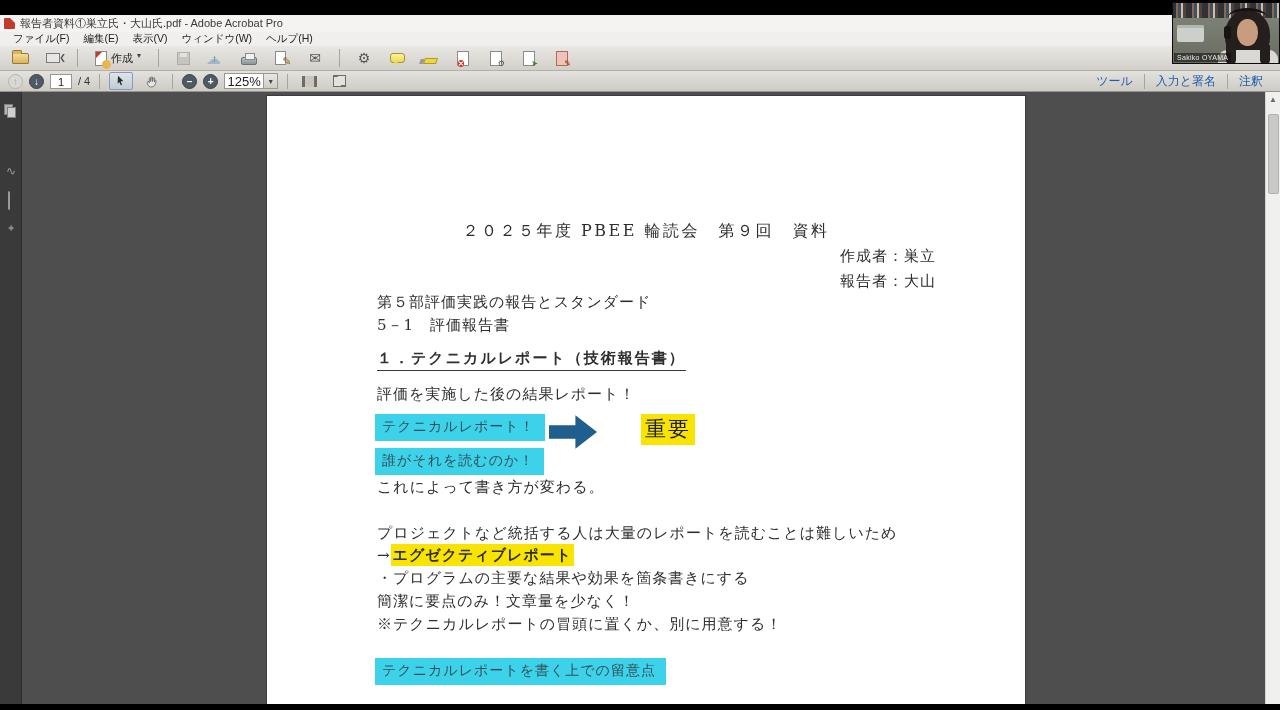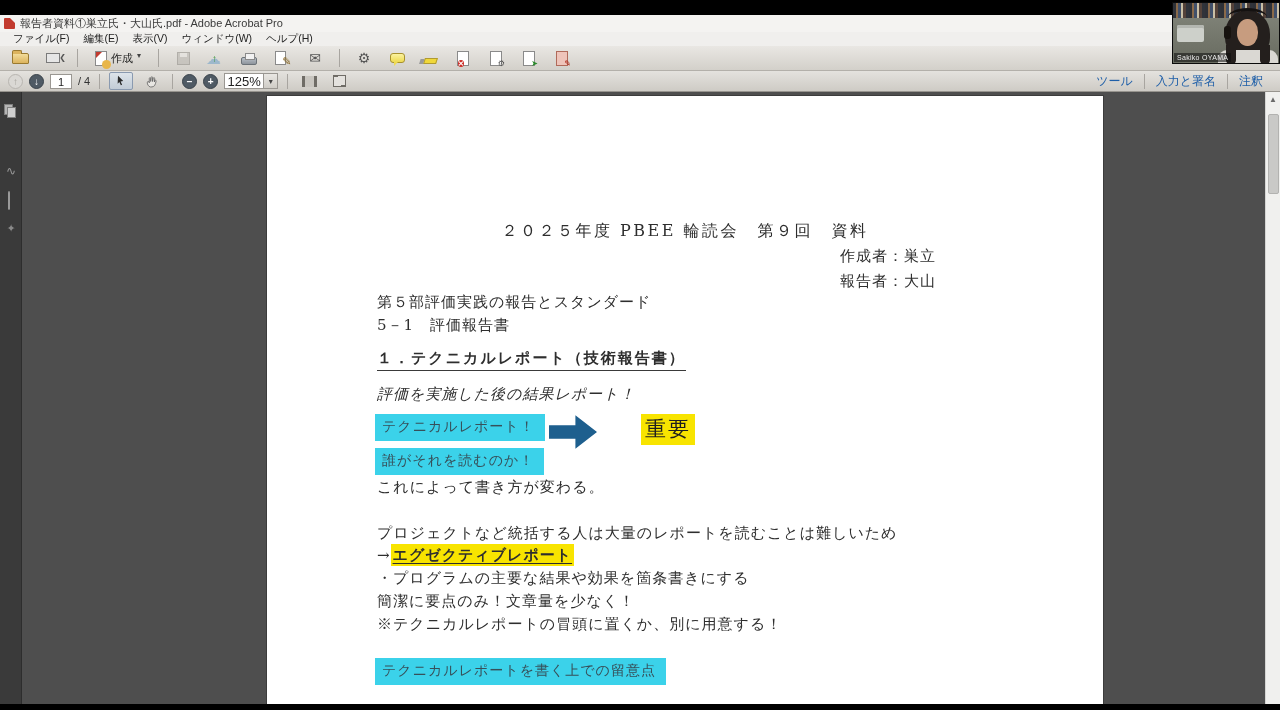--- a/index.html
+++ b/index.html
@@ -83,33 +83,33 @@
   
   .viewer { position:absolute; left:0; top:92px; width:1280px; height:612px; background:#4e4e4e; overflow:hidden; }
   .navstrip { position:absolute; left:0; top:0; width:22px; height:100%; background:#3a3a3a; border-right:1px solid #2d2d2d; }
   .nav-ic { position:absolute; left:4px; width:14px; height:14px; }
   .ic-pages i { position:absolute; width:9px; height:11px; background:#b5b5b5; border:1px solid #808080; }
   .ic-pages i.r1 { left:0; top:0; }
   .ic-pages i.r2 { left:3px; top:3px; background:#cfcfcf; }
   .ic-book { background:#6c8fc9; clip-path:polygon(15% 0,85% 0,85% 100%,50% 72%,15% 100%); width:11px; height:13px; margin-left:1px; }
   .ic-clip { width:6px; height:12px; border:1.5px solid #9a9a9a; border-radius:3px/5px; transform:rotate(42deg); margin:1px 0 0 4px; }
   .pageview {
-    position:absolute; left:267px; top:4px; width:836px; height:608px; background:#ffffff;
+    position:absolute; left:267px; top:4px; width:758px; height:608px; background:#ffffff;
     box-shadow:0 0 0 1px #3c3c3c;
   }
   .scrollbar { position:absolute; right:0; top:0; width:15px; height:100%; background:#f0f0ee; border-left:1px solid #d5d5d3; }
   .scroll-up { position:absolute; top:1px; left:0; width:100%; height:14px; text-align:center; font-size:8px; color:#6a6a6a; line-height:14px; }
   .scroll-thumb { position:absolute; left:2px; top:22px; width:11px; height:80px; background:#c9c9c7; border:1px solid #b2b2b0; border-radius:2px; }
   
   .dl { position:absolute; font-family:"DejaVu Serif","Liberation Serif",serif; font-size:15px; color:#2e2e2e; letter-spacing:1px; white-space:nowrap; }
   .dl-center { width:100%; text-align:center; letter-spacing:2.5px; font-size:16px; }
   .dl-bold-underline { font-weight:bold; border-bottom:1.5px solid #3a3a3a; padding-bottom:2px; letter-spacing:2px; }
   .hlbox { background:#3bd2ea; color:#37505a; padding:4px 10px 5px 7px; font-size:14px; }
   .hl-imp { background:#f8e400; font-size:21px; padding:1px 4px 2px; color:#1f1f1f; letter-spacing:2px; }
-  .hl-exec { background:#f8e400; font-weight:bold; text-decoration:underline; text-underline-offset:3px; padding:2px 2px; }
+  .hl-exec { background:#f8e400; font-weight:bold; text-underline-offset:3px; padding:2px 2px; }
   .blockarrow { position:absolute; width:48px; height:38px; background:#1e5f8e;
     clip-path:polygon(0 32%,55% 32%,55% 6%,100% 50%,55% 94%,55% 68%,0 68%); }
   
   .webcam { position:absolute; left:1172px; top:2px; width:108px; height:62px; overflow:hidden; z-index:30;
     background:linear-gradient(180deg,#84877d 0%,#75786d 55%,#686b60 100%); border:1px solid #0a0a0a; }
   .wc-shelf { position:absolute; left:0; top:0; width:100%; height:15px;
     background:repeating-linear-gradient(90deg,#2e3138 0 3px,#8a6a4a 3px 5px,#41506a 5px 8px,#c9bfa6 8px 10px,#54423a 10px 13px,#30333a 13px 16px); }
   .wc-printer { position:absolute; left:4px; top:22px; width:27px; height:17px; background:#cdd0ca; border-radius:2px; box-shadow:inset 0 3px 0 #b4b7b1; }
   .wc-hair { position:absolute; left:52px; top:7px; width:45px; height:48px; background:#241f1d; border-radius:50% 50% 42% 42%; }
   .wc-band { position:absolute; left:55px; top:5px; width:39px; height:18px; border-top:3px solid #141110; border-radius:50%; }
@@ -266,21 +266,21 @@
       <span class="nav-ic" style="top:130px;color:#8a8a8a;font-size:11px;text-align:center;">✦</span>
     </div>
 
     <div class="pageview">
       <div class="dl dl-center" style="top:125px;">２０２５年度 PBEE 輪読会　第９回　資料</div>
       <div class="dl" style="top:151px;left:573px;">作成者：巣立</div>
       <div class="dl" style="top:176px;left:573px;">報告者：大山</div>
       <div class="dl" style="top:197px;left:110px;">第５部評価実践の報告とスタンダード</div>
       <div class="dl" style="top:220px;left:110px;">5－1　評価報告書</div>
       <div class="dl dl-bold-underline" style="top:253px;left:110px;">１．テクニカルレポート（技術報告書）</div>
-      <div class="dl" style="top:289px;left:110px;font-style:italic;">評価を実施した後の結果レポート！</div>
+      <div class="dl" style="top:289px;left:110px;">評価を実施した後の結果レポート！</div>
 
       <div class="dl hlbox" style="top:318px;left:108px;">テクニカルレポート！</div>
       <div class="blockarrow" style="top:317px;left:282px;"></div>
       <div class="dl hl-imp" style="top:318px;left:374px;">重要</div>
       <div class="dl hlbox" style="top:352px;left:108px;">誰がそれを読むのか！</div>
       <div class="dl" style="top:382px;left:110px;">これによって書き方が変わる。</div>
 
       <div class="dl" style="top:428px;left:110px;">プロジェクトなど統括する人は大量のレポートを読むことは難しいため</div>
       <div class="dl" style="top:450px;left:110px;"><span>→</span><span class="hl-exec">エグゼクティブレポート</span></div>
       <div class="dl" style="top:473px;left:110px;">・プログラムの主要な結果や効果を箇条書きにする</div>

